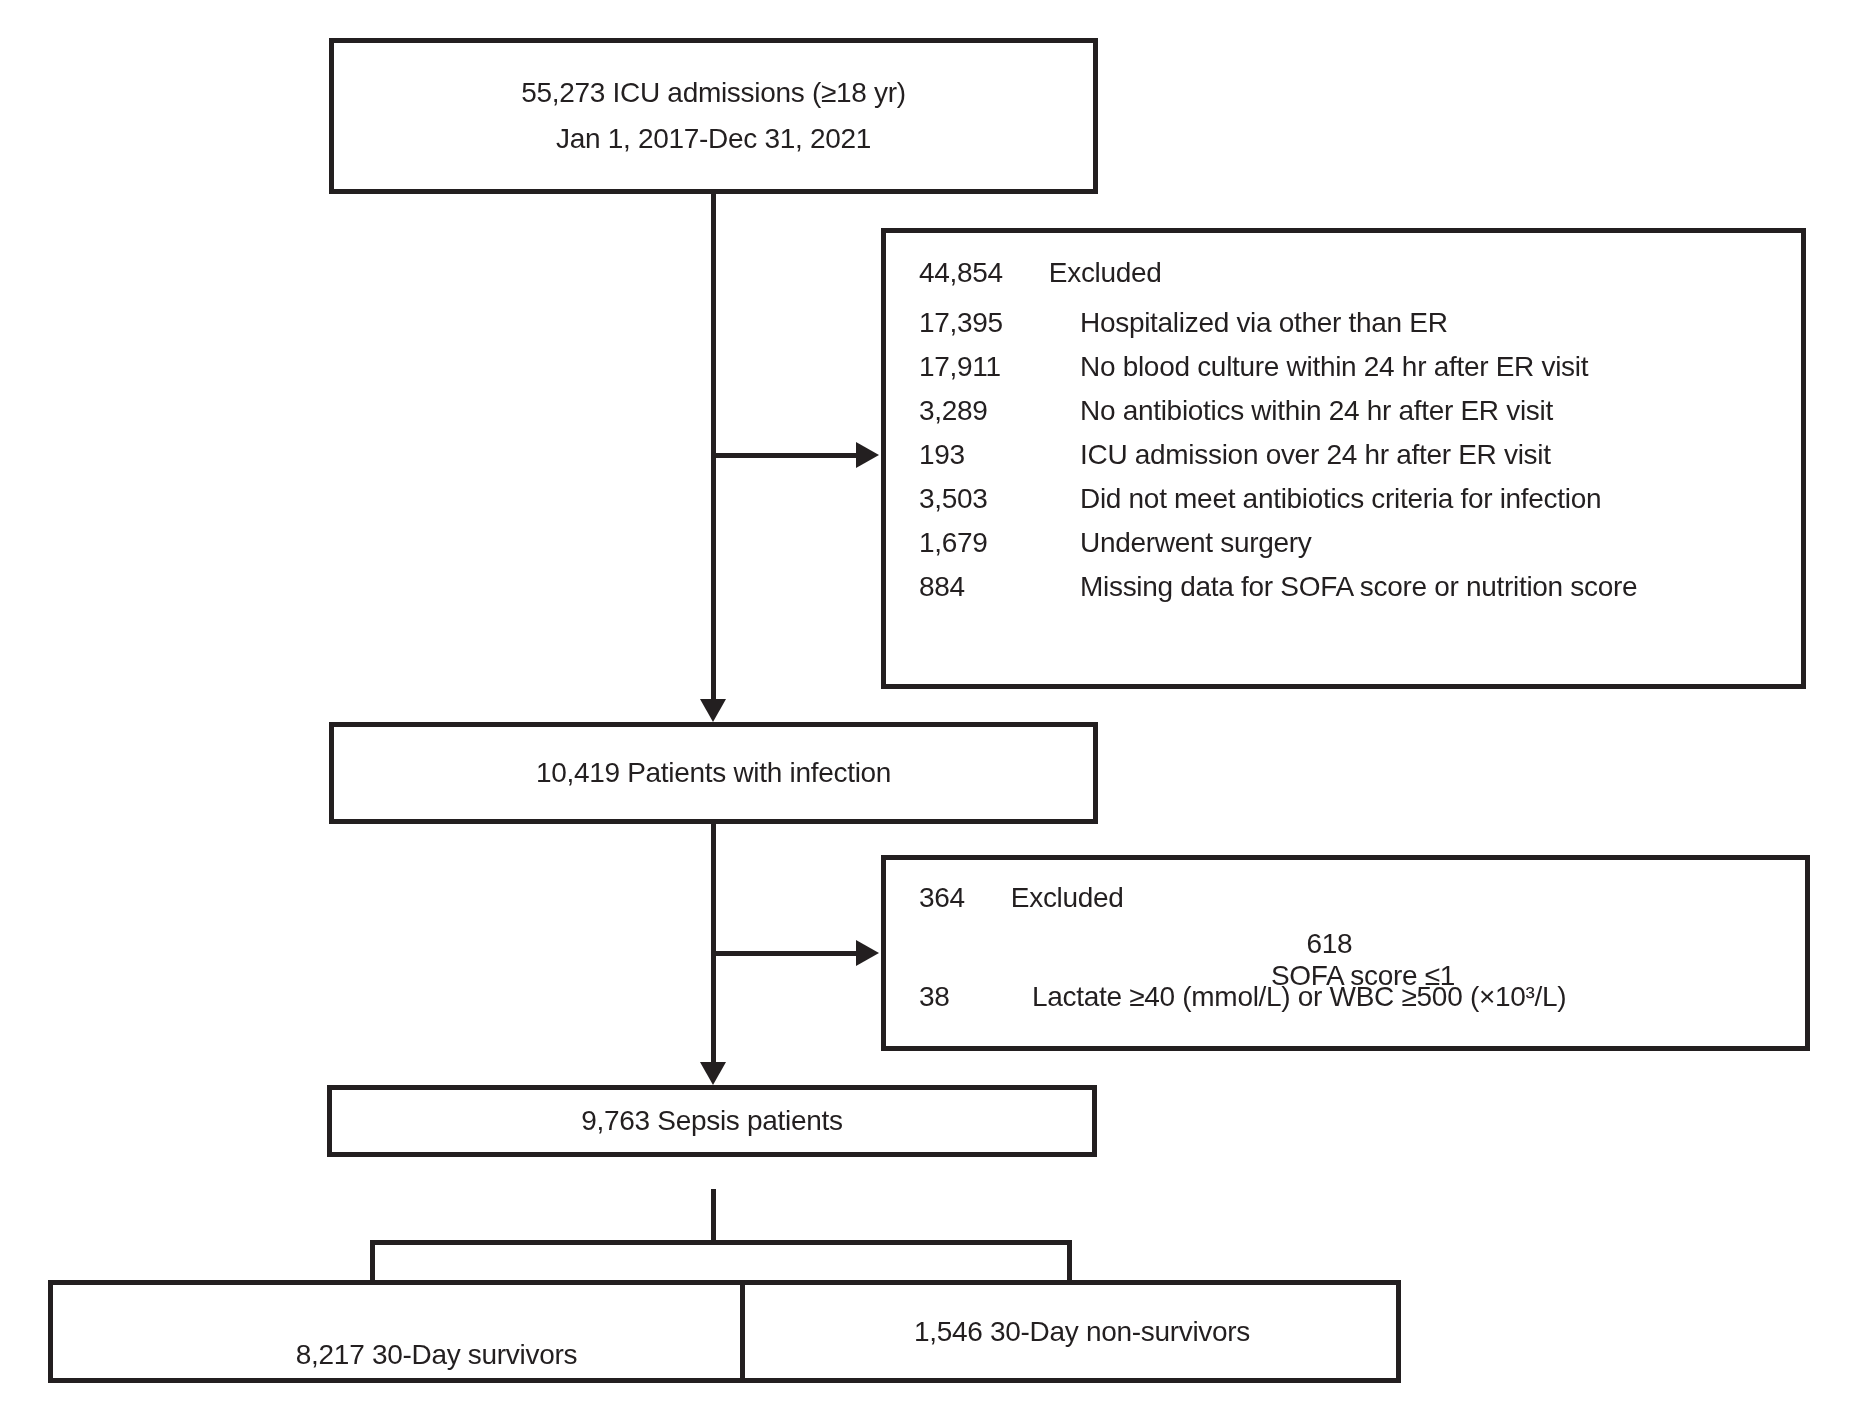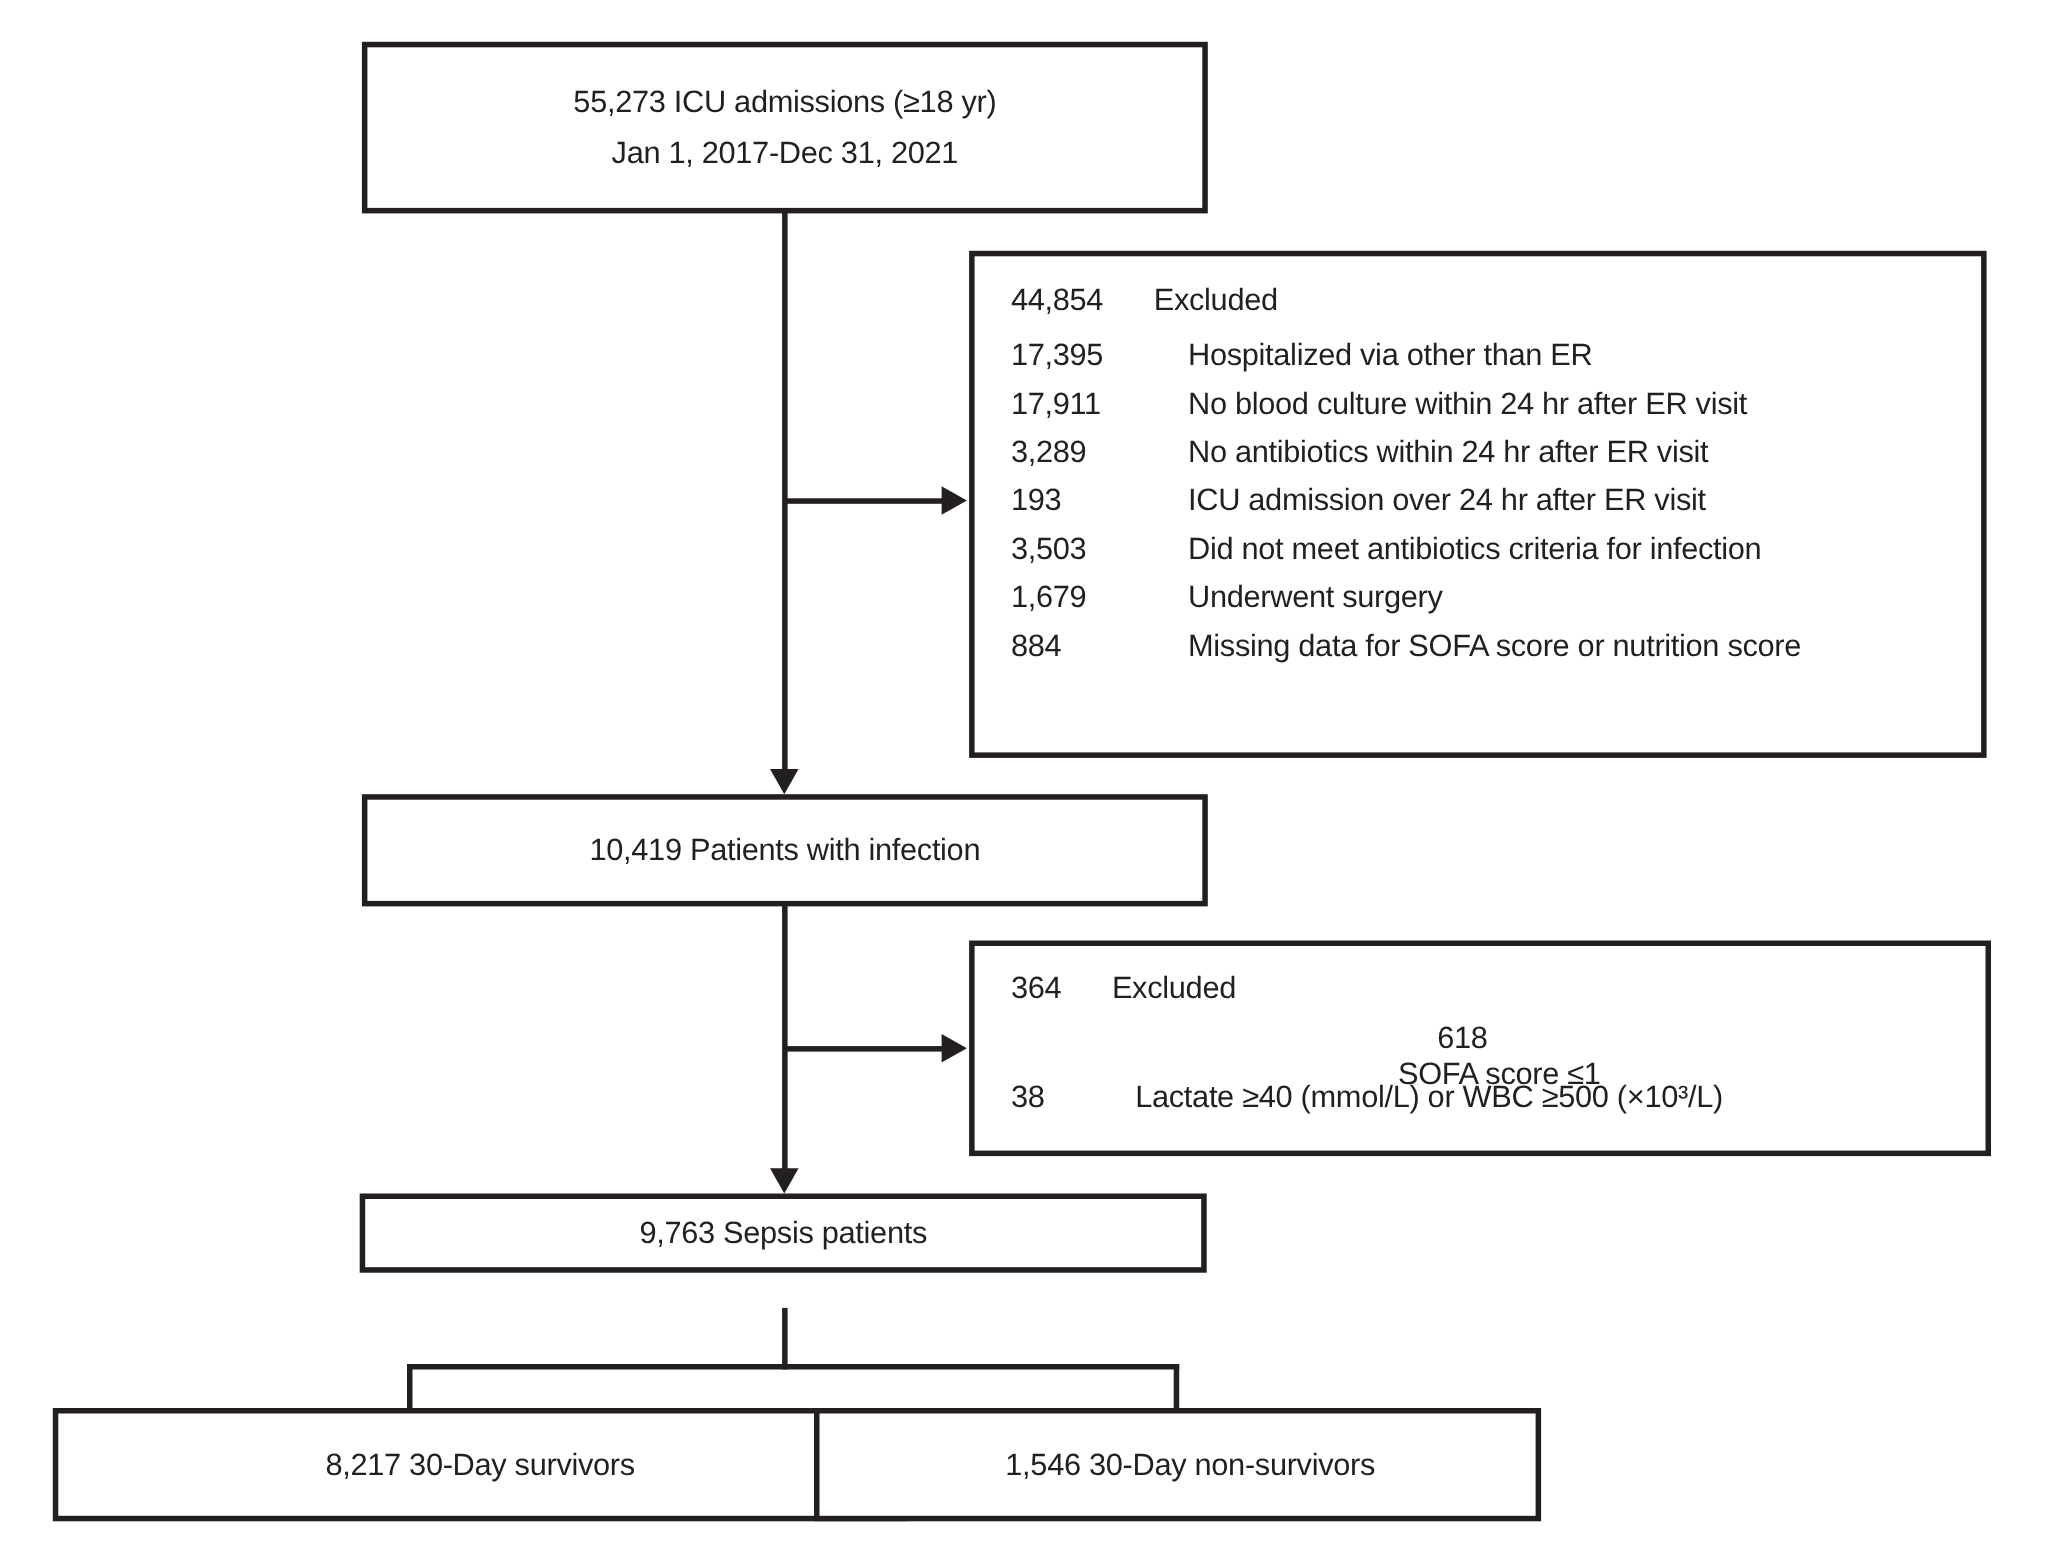--- a/index.html
+++ b/index.html
@@ -165,21 +165,21 @@
 
   <div class="box center-box" style="left:327px; top:1085px; width:770px; height:72px;">
     <div>9,763 Sepsis patients</div>
   </div>
 
   <div class="vline" style="left:711px; top:1189px; width:5px; height:56px;"></div>
   <div class="hline" style="left:370px; top:1240px; width:702px; height:5px;"></div>
   <div class="vline" style="left:370px; top:1240px; width:5px; height:40px;"></div>
   <div class="vline" style="left:1067px; top:1240px; width:5px; height:40px;"></div>
 
-  <div class="box center-box" style="left:48px; top:1280px; width:777px; height:103px;">
+  <div class="box center-box" style="left:48px; top:1280px; width:777px; height:103px;justify-content:flex-end;">
     <div>8,217 30-Day survivors</div>
   </div>
 
   <div class="box center-box" style="left:740px; top:1280px; width:661px; height:103px;padding-left:23px;">
     <div>1,546 30-Day non-survivors</div>
   </div>
 
 </div>
 
 </body></html>

